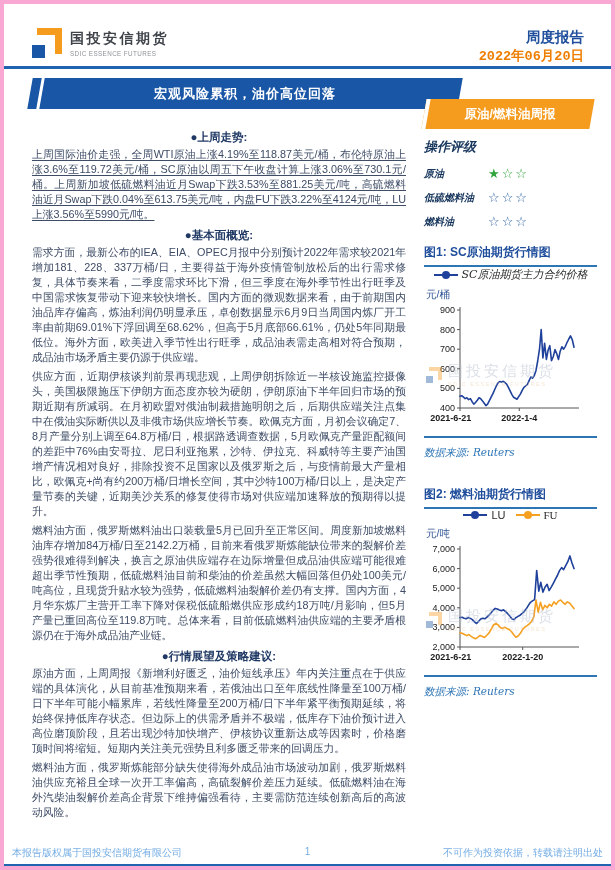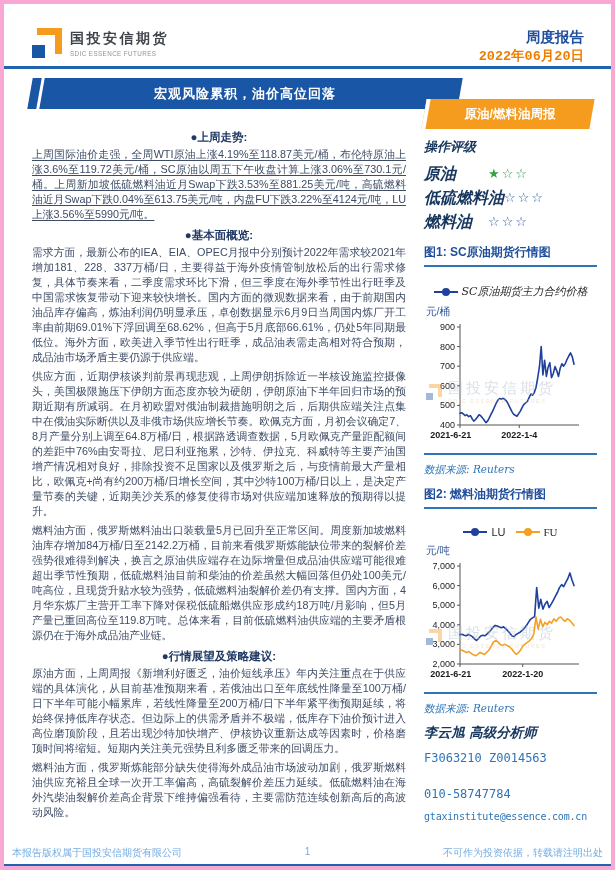--- a/index.html
+++ b/index.html
@@ -36,30 +36,30 @@
   .left-col{position:absolute;left:28px;top:120px;width:374px;}
   .sec-heading{font-size:11.5px;font-weight:bold;color:var(--c-heading_text);margin:6px 0 2px;line-height:15px;text-align:center;}
   .left-col p{font-size:10.8px;line-height:15px;color:var(--c-body_text);text-align:justify;margin:0 0 4px;}
   .left-col p.underlined{text-decoration:underline;text-decoration-thickness:1px;text-underline-offset:2px;}
 
   
   .kai{font-family:"DejaVu Serif","Liberation Serif",serif;font-style:italic;}
   .rating{position:absolute;left:420px;top:134px;width:173px;}
   .rating-title{font-size:13px;font-weight:bold;color:var(--c-kai_navy);margin-bottom:6px;}
   .rating-row{display:flex;align-items:center;line-height:24px;}
-  .rating-label{font-size:16px;font-weight:bold;color:var(--c-kai_navy);min-width:64px;font-style:italic;}
+  .rating-label{font-size:10px;font-weight:bold;color:var(--c-kai_navy);min-width:64px;font-style:italic;}
   .stars{font-size:13px;letter-spacing:2px;font-style:normal;}
   .stars.green{color:var(--c-star_green);}
   .stars.blue{color:var(--c-star_blue);}
 
   .fig{position:absolute;left:420px;width:173px;}
   .fig1{top:240px;} .fig2{top:482px;}
   .fig-title{font-size:12px;font-weight:bold;color:var(--c-navy);}
   .fig-rule{height:2px;background:var(--c-source_blue);margin-top:4px;}
-  .legend{display:flex;align-items:flex-start;justify-content:center;gap:10px;margin-top:17px;}
+  .legend{display:flex;align-items:flex-start;justify-content:center;gap:10px;}
   .legend-item{display:flex;align-items:center;gap:4px;font-size:11px;color:#2b2b2b;}
   .legend-item svg{display:block;}
   .lu-color{color:var(--c-chart_blue);} .fu-color{color:var(--c-chart_orange);}
   .unit{font-size:10.5px;color:#2F5496;margin:6px 0 0 2px;}
   .chart-box{position:relative;height:130px;margin-top:2px;}
   .after-rule{margin-top:2px;}
   .source{font-size:10.5px;color:var(--c-source_blue);margin-top:8px;}
   .watermark{position:absolute;left:2px;top:58px;display:flex;align-items:center;gap:6px;opacity:.5;pointer-events:none;}
   .wm-mark{position:relative;width:16px;height:16px;opacity:.8;}
   .wm-mark .orange-l{position:absolute;top:0;left:3px;right:0;height:13px;border-top:4px solid var(--c-accent_orange);border-right:4px solid var(--c-accent_orange);}
@@ -236,25 +236,19 @@
           <text x="26.88" y="117" text-anchor="middle" font-size="9" fill="#1a1a1a" font-weight="bold">2021-6-21</text>
           <line x1="98.7" y1="104" x2="98.7" y2="107" stroke="#555" stroke-width="1"></line>
           <text x="98.7" y="117" text-anchor="middle" font-size="9" fill="#1a1a1a" font-weight="bold">2022-1-20</text>
           <polyline points="36.0,74.6 38.1,74.2 40.1,75.2 42.2,75.8 44.3,74.6 46.4,75.4 48.4,76.6 50.5,78.9 52.6,80.5 54.7,78.3 56.7,76.0 58.8,75.2 60.9,75.8 62.9,74.2 65.0,72.2 67.1,69.7 69.2,67.2 71.2,65.4 73.3,66.0 75.4,67.0 77.5,67.7 79.5,66.8 81.6,68.7 83.7,70.7 85.7,73.0 87.8,75.8 89.9,76.6 92.0,74.6 94.0,73.4 96.1,72.2 98.2,70.3 100.3,68.3 102.3,65.8 104.4,62.4 106.5,59.3 108.5,57.9 110.6,56.6 112.7,27.6 114.8,48.1 116.8,39.3 118.9,49.1 121.0,44.2 123.1,41.3 125.1,47.6 127.2,44.2 129.3,40.3 131.3,36.4 133.4,32.5 135.5,27.6 137.6,24.6 139.6,26.6 141.7,22.7 143.8,18.7 145.9,12.9 147.9,19.7 150.0,25.6" fill="none" stroke="#1F419B" stroke-width="1.6" stroke-linejoin="round" stroke-linecap="round"></polyline>
           <polyline points="36.0,89.9 38.2,90.3 40.5,91.5 42.7,92.6 44.9,91.5 47.2,93.4 49.4,94.8 51.6,95.8 53.9,94.2 56.1,92.4 58.4,93.4 60.6,94.4 62.8,92.2 65.1,89.9 67.3,86.0 69.5,82.0 71.8,80.5 74.0,81.9 76.2,84.4 78.5,85.4 80.7,84.2 82.9,85.6 85.2,86.6 87.4,88.5 89.6,91.5 91.9,94.2 94.1,93.0 96.4,90.3 98.6,86.4 100.8,84.2 103.1,82.6 105.3,80.9 107.5,78.5 109.8,74.2 112.0,57.0 114.2,69.1 116.5,59.3 118.7,66.8 120.9,62.4 123.2,64.8 125.4,61.3 127.6,63.2 129.9,58.9 132.1,61.3 134.4,58.1 136.6,57.0 138.8,59.3 141.1,61.3 143.3,58.9 145.5,59.9 147.8,62.8 150.0,65.6" fill="none" stroke="#F5A021" stroke-width="1.6" stroke-linejoin="round" stroke-linecap="round"></polyline>
         </svg></div>
     <div class="fig-rule after-rule"></div>
     <div class="source kai">数据来源: Reuters</div>
   </div>
 
-  <div class="analyst">
-    <div class="analyst-name kai">李云旭 高级分析师</div>
-    <div class="analyst-certs">F3063210 Z0014563</div>
-    <div class="analyst-phone">010-58747784</div>
-    <div class="analyst-email">gtaxinstitute@essence.com.cn</div>
-  </div>
 
   <div class="footer-left">本报告版权属于国投安信期货有限公司</div>
   <div class="footer-page">1</div>
   <div class="footer-right">不可作为投资依据，转载请注明出处</div>
   <div class="footer-rule"></div>
 
 </div>
 
 </body></html>

